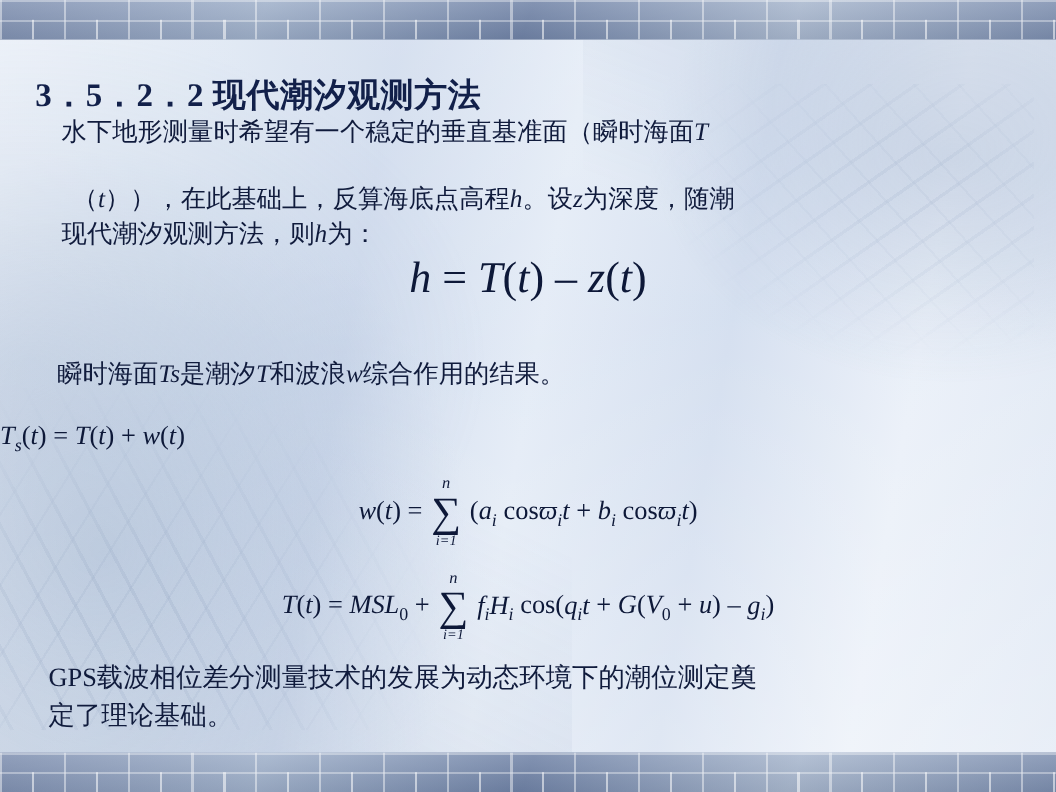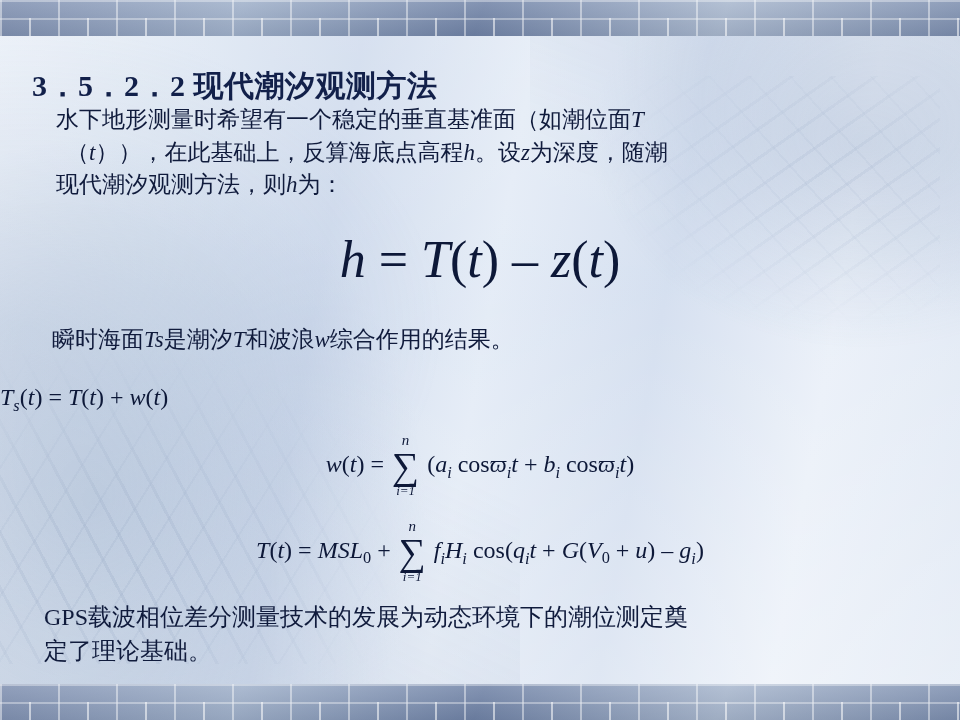--- a/index.html
+++ b/index.html
@@ -139,21 +139,21 @@
     font-size: 23px;
     line-height: 1.42;
   }
 
   .para-1 {
     left: 56px;
     top: 68px;
     width: 680px;
     text-indent: 0;
   }
-  .para-1 .ln2 { display: block; padding-left: 10px; }
+  .para-1 .ln2 { display: block; padding-left: 10px; margin-top: 28px; }
   .para-1 .ln3 { display: block; }
 
   .para-2 {
     left: 52px;
     top: 288px;
     width: 700px;
   }
 
   .para-3 {
     left: 44px;
@@ -169,21 +169,21 @@
     position: absolute;
     font-family: "Liberation Serif", serif;
     color: #0d1838;
     white-space: nowrap;
   }
   .eq-main {
     left: 0;
     top: 188px;
     width: 960px;
     text-align: center;
-    font-size: 52px;
+    font-size: 40px;
   }
   .eq-ts {
     left: 0;
     top: 348px;
     width: 960px;
     font-size: 24px;
   }
   .eq-w {
     left: 0;
     top: 398px;
@@ -237,21 +237,21 @@
   <div class="brick-band top"></div>
   <div class="brick-band bottom"></div>
   <div class="photo-wash"></div>
   <div class="photo-wash-right"></div>
 
   <div class="content">
 
     <div class="title">3．5．2．2 现代潮汐观测方法</div>
 
     <div class="para para-1">
-      <span>水下地形测量时希望有一个稳定的垂直基准面（如潮位面</span><span class="mi">T</span>
+      <span>水下地形测量时希望有一个稳定的垂直基准面（瞬时海面</span><span class="mi">T</span>
       <span class="ln2"><span>（</span><span class="mi">t</span><span>）），在此基础上，反算海底点高程</span><span class="mi">h</span><span>。设</span><span class="mi">z</span><span>为深度，随潮</span></span>
       <span class="ln3"><span>现代潮汐观测方法，则</span><span class="mi">h</span><span>为：</span></span>
     </div>
 
     <div class="eq eq-main">
       <span class="eqline">
         <i>h</i> = <i>T</i>(<i>t</i>) – <i>z</i>(<i>t</i>)
       </span>
     </div>
 

